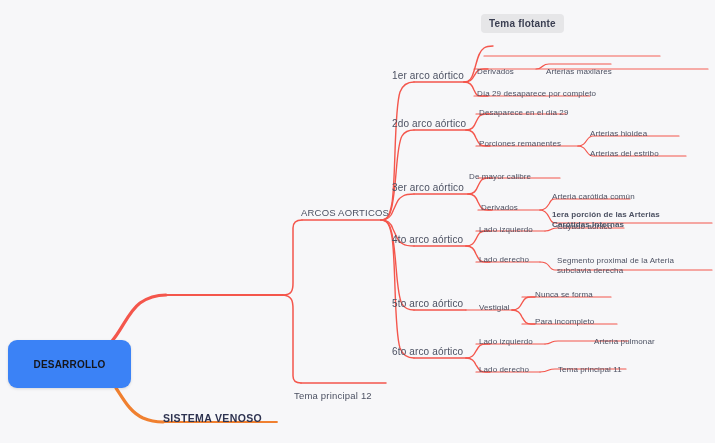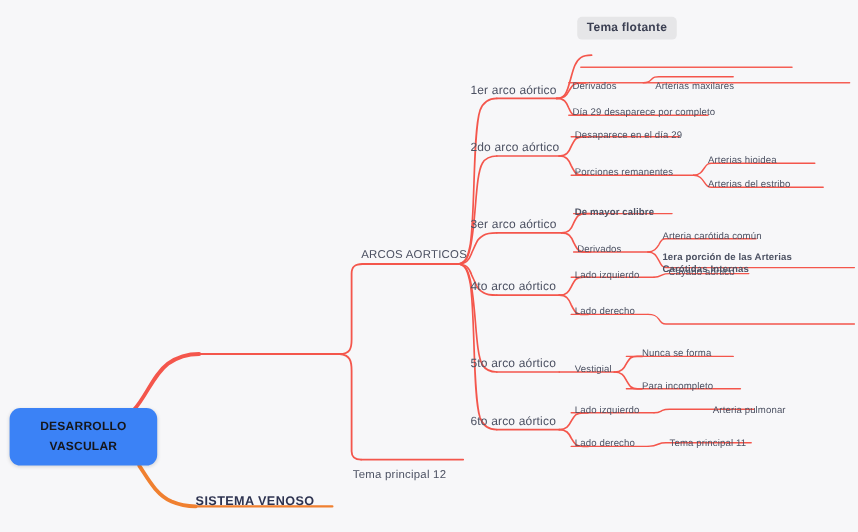--- a/index.html
+++ b/index.html
@@ -135,21 +135,20 @@
       <path d="M116,388 C124,400 130,412 143,418 C150,421 156,422 163,422"></path>
     </g>
     <g fill="none" stroke="#f08030" stroke-width="1.8" stroke-linecap="round">
       <path d="M163,422 L277,422"></path>
     </g>
   </svg>
 
   <div class="node root">
     <div>
       <span>DESARROLLO</span>
-      <span>VASCULAR</span>
     </div>
   </div>
 
   <div class="node floating">Tema flotante</div>
 
   <div class="node l1" style="left:163px;top:412px;">SISTEMA VENOSO</div>
 
   <div class="node l2" style="left:301px;top:207px;">ARCOS AORTICOS</div>
   <div class="node l2" style="left:294px;top:371px;margin-top:19px;">Tema principal 12</div>
 
@@ -162,28 +161,29 @@
 
   <div class="node l4" style="left:477px;top:67px;">Derivados</div>
   <div class="node l5" style="left:546px;top:67px;">Arterias maxilares</div>
   <div class="node l4" style="left:477px;top:89px;">Día 29 desaparece por completo</div>
 
   <div class="node l4" style="left:479px;top:108px;">Desaparece en el día 29</div>
   <div class="node l4" style="left:479px;top:139px;">Porciones remanentes</div>
   <div class="node l5" style="left:590px;top:129px;">Arterias hioidea</div>
   <div class="node l5" style="left:590px;top:149px;">Arterias del estribo</div>
 
-  <div class="node l4" style="left:479px;top:172px;font-weight:bold;">De mayor calibre</div>
+  <div class="node l4" style="left:469px;top:172px;">De mayor calibre</div>
   <div class="node l4" style="left:481px;top:203px;">Derivados</div>
   <div class="node l5" style="left:552px;top:192px;">Arteria carótida común</div>
   <div class="node l5 wrap2" style="left:552px;top:210px;width:134px;font-weight:bold;">1era porción de las Arterias Carótidas Internas</div>
 
   <div class="node l4" style="left:479px;top:225px;">Lado izquierdo</div>
   <div class="node l5" style="left:557px;top:222px;">Cayado aórtico</div>
   <div class="node l4" style="left:479px;top:255px;">Lado derecho</div>
+  <div class="node l5 wrap2" style="left:557px;top:256px;width:152px;">Segmento proximal de la Arteria subclavia derecha</div>
 
   <div class="node l4" style="left:479px;top:303px;">Vestigial</div>
   <div class="node l5" style="left:535px;top:290px;">Nunca se forma</div>
   <div class="node l5" style="left:535px;top:317px;">Para incompleto</div>
 
   <div class="node l4" style="left:479px;top:337px;">Lado izquierdo</div>
   <div class="node l5" style="left:558px;top:337px;margin-left:36px;">Arteria pulmonar</div>
   <div class="node l4" style="left:479px;top:365px;">Lado derecho</div>
   <div class="node l5" style="left:558px;top:365px;">Tema principal 11</div>
 

